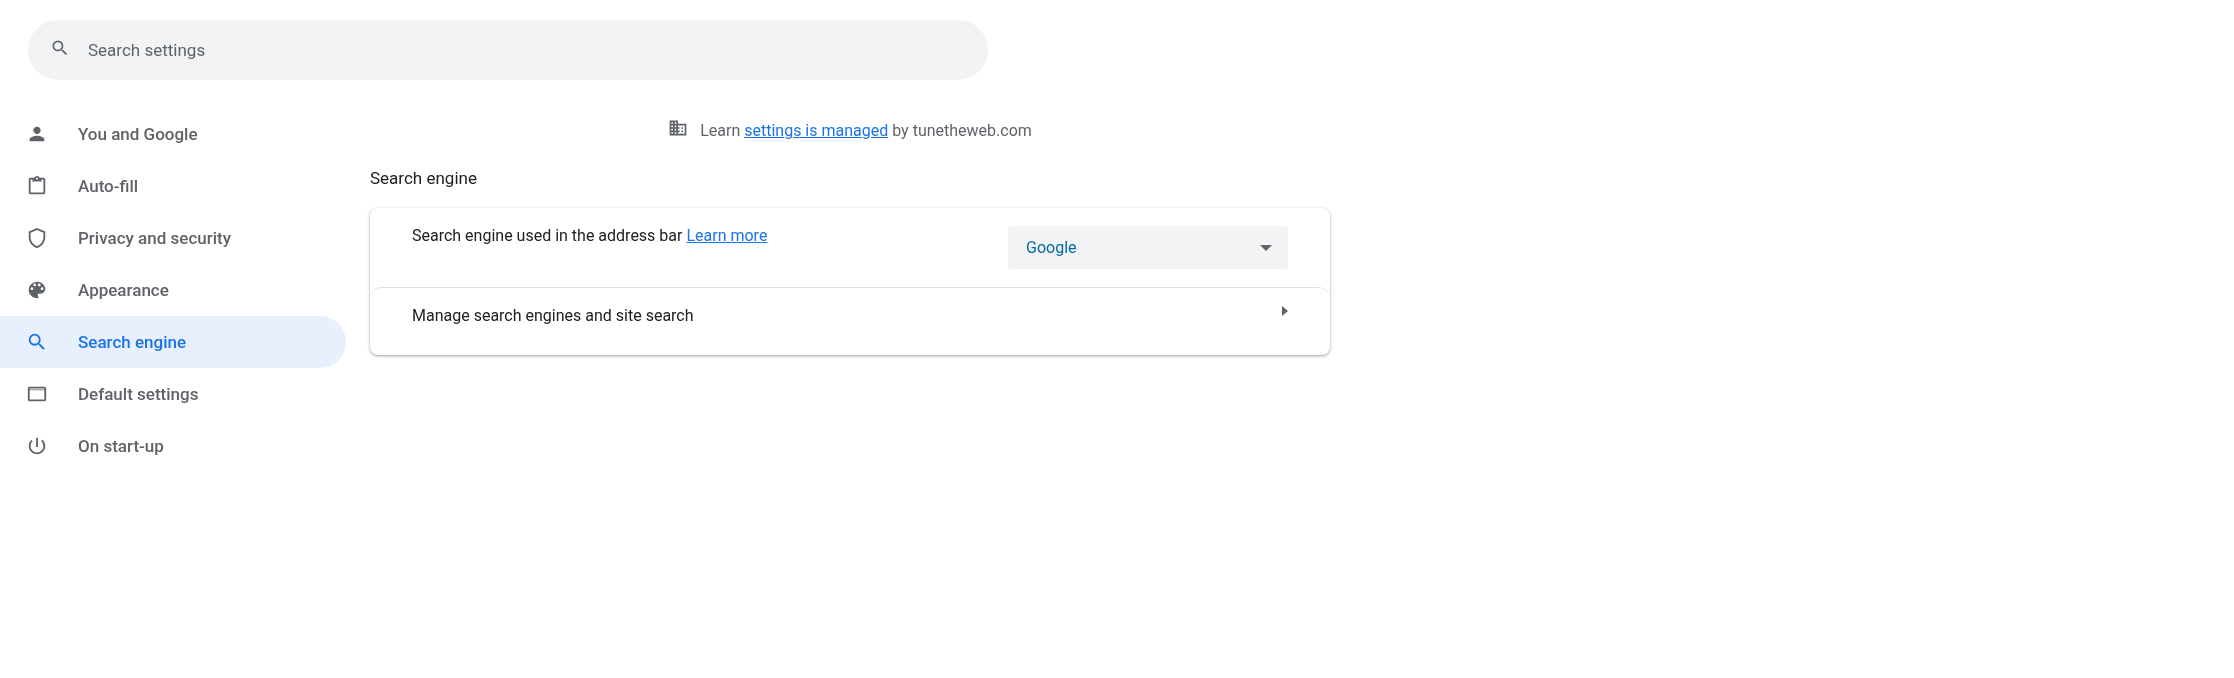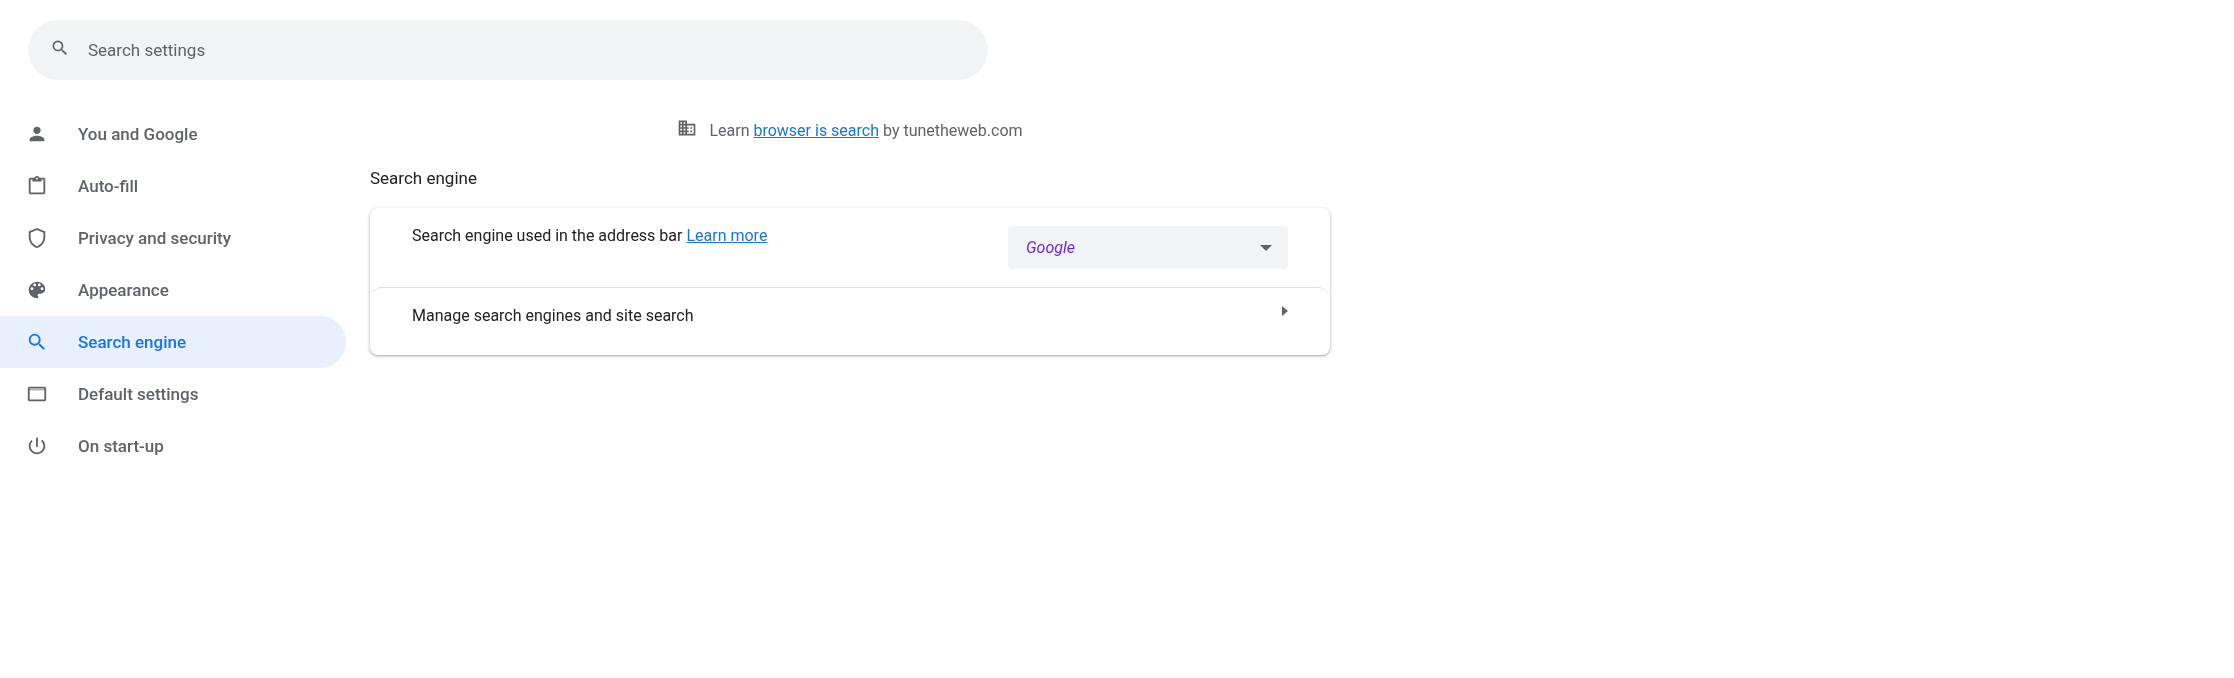--- a/index.html
+++ b/index.html
@@ -160,28 +160,27 @@
     .card-row-label a {
       color: #1a73e8;
       text-decoration: underline;
     }
     .dropdown {
       background: #f1f3f4;
       border: none;
       border-radius: 4px;
       padding: 12px 44px 12px 18px;
       font-size: 16px;
-      color: #6d28d9;
+      color: #0369a1;
       cursor: pointer;
       position: relative;
       min-width: 280px;
       display: flex;
       align-items: center;
       justify-content: space-between;
-      font-style: italic;
     }
     .dropdown-caret {
       width: 0;
       height: 0;
       border-left: 6px solid transparent;
       border-right: 6px solid transparent;
       border-top: 6px solid #5f6368;
       position: absolute;
       right: 16px;
       top: 50%;
@@ -270,21 +269,21 @@
   </nav>
 
   <main class="main">
     <div class="managed-banner">
       <span>
         <svg viewBox="0 0 24 24">
             <path d="M12 7V3H2v18h20V7H12zM6 19H4v-2h2v2zm0-4H4v-2h2v2zm0-4H4V9h2v2zm0-4H4V5h2v2zm4 12H8v-2h2v2zm0-4H8v-2h2v2zm0-4H8V9h2v2zm0-4H8V5h2v2zm10 12h-8v-2h2v-2h-2v-2h2v-2h-2V9h8v10zm-2-8h-2v2h2v-2zm0 4h-2v2h2v-2z"></path>
           </svg>
       </span>
       <span>
-        <span>Learn </span><a href="#">browser is search</a><span> by tunetheweb.com</span>
+        <span>Learn </span><a href="#">settings is managed</a><span> by tunetheweb.com</span>
       </span>
     </div>
 
     <h2 class="section-title">Search engine</h2>
 
     <div class="card">
       <div class="card-row">
         <div class="card-row-label">
           <span>Search engine used in the address bar </span><a href="#">Learn more</a>
         </div>

